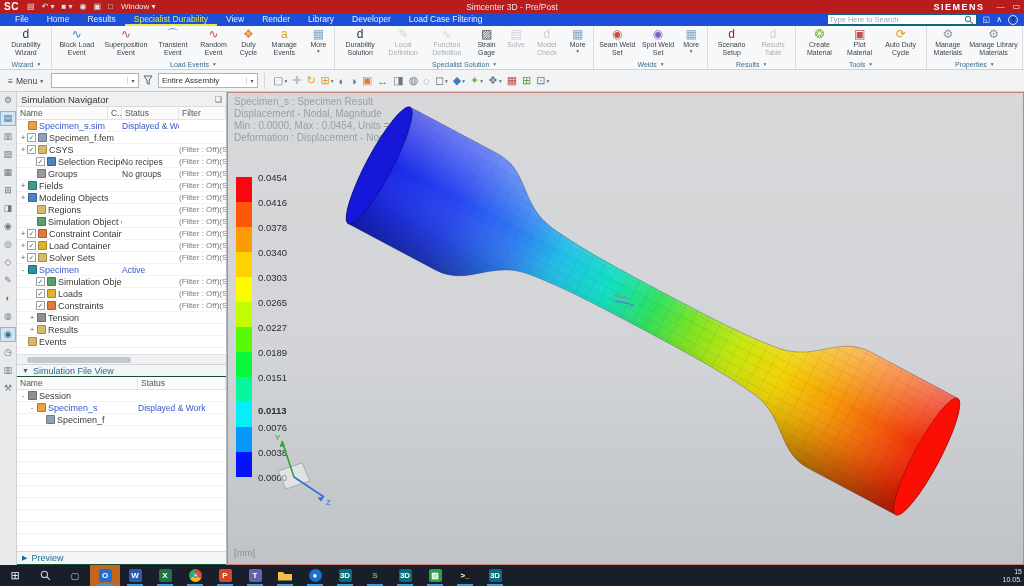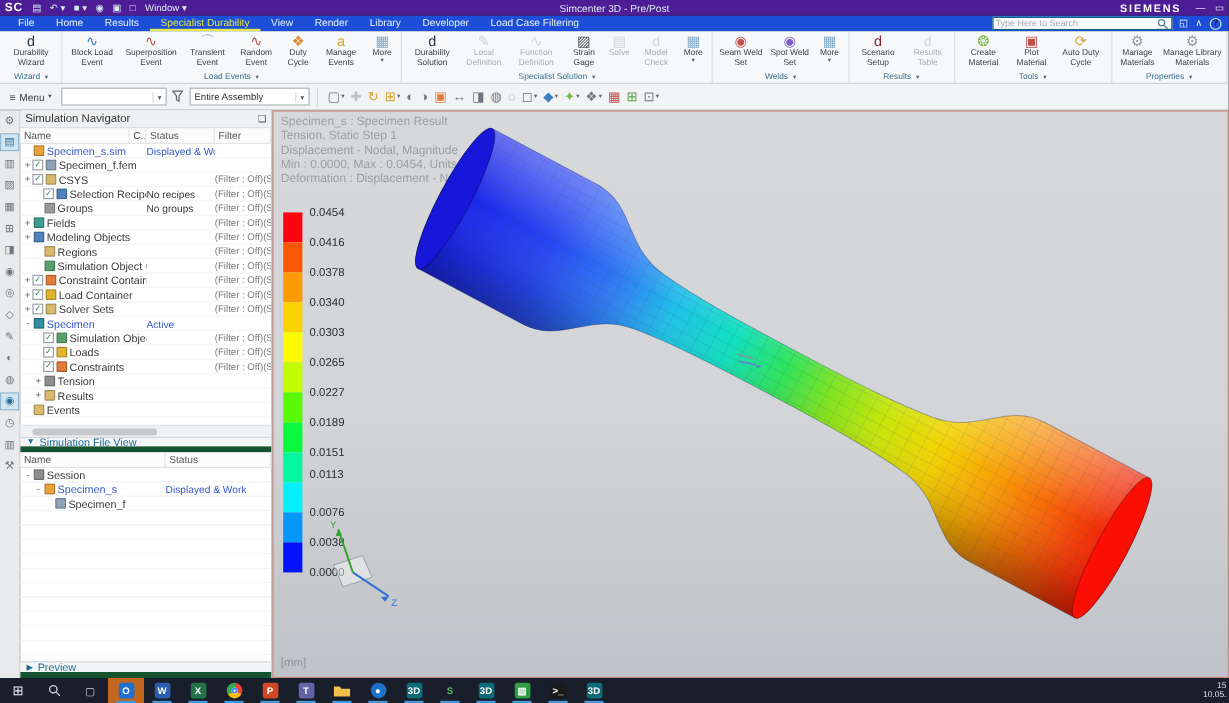--- a/index.html
+++ b/index.html
@@ -1,20 +1,20 @@
 <!DOCTYPE html>
 <html><head>
 <meta charset="utf-8">
 <style>
   *{box-sizing:border-box;margin:0;padding:0;font-family:"Liberation Sans",sans-serif;}
   html,body{width:1024px;height:586px;overflow:hidden;background:#181f2a;}
   .app{width:1024px;height:586px;display:flex;flex-direction:column;}
 
   
-  .titlebar{height:13px;background:#4c1d95;display:flex;align-items:center;color:#eaf4f8;position:relative;padding:0 4px;flex:0 0 13px;}
+  .titlebar{height:13px;background:#b91c1c;display:flex;align-items:center;color:#eaf4f8;position:relative;padding:0 4px;flex:0 0 13px;}
   .logo{font-weight:bold;font-size:10px;letter-spacing:.5px;margin-right:8px;color:#fff;}
   .qat{display:flex;align-items:center;gap:7px;font-size:8px;color:#d5e8ef;}
   .qat .qi{cursor:pointer;}
   .winmenu{font-size:8px;margin-left:8px;color:#e2eff4;}
   .apptitle{position:absolute;left:50%;transform:translateX(-50%);font-size:8.5px;color:#dcebf1;}
   .brand{margin-left:auto;font-weight:bold;font-size:9px;letter-spacing:1.5px;color:#fff;}
   .wctl{display:flex;gap:8px;margin-left:12px;font-size:8px;color:#e8f2f6;}
 
   
   .menubar{height:13px;background:#1d4ed8;display:flex;align-items:center;padding:0 6px;flex:0 0 13px;}
@@ -69,21 +69,21 @@
   .texp{width:8px;flex:0 0 8px;font-size:8px;color:#666;text-align:center;}
   .tck{width:9px;height:9px;flex:0 0 9px;border:1px solid #9aa0a6;background:#fff;font-size:7px;line-height:7px;color:#2a7f4f;text-align:center;margin-right:1px;}
   .ticon{width:9px;height:9px;flex:0 0 9px;border-radius:1px;margin:0 2px 0 1px;border:1px solid rgba(0,0,0,.25);}
   .tlab{flex:1;min-width:0;overflow:hidden;color:#3a3a3a;font-size:9px;}
   .hl .tlab,.hl .tst{color:#3758c8;}
   .tst{width:57px;flex:0 0 57px;overflow:hidden;color:#3a3a3a;font-size:8.5px;}
   .tfl{width:47px;flex:0 0 47px;overflow:hidden;color:#7a7a7a;font-size:8px;}
   .pfill{height:6px;}
   .hscroll{height:10px;background:#f0f1f2;border-top:1px solid #e2e4e7;display:flex;align-items:center;padding:0 10px;}
   .hthumb{height:6px;background:#c6c9cc;border-radius:3px;width:55%;}
-  .secthead{height:13px;display:flex;align-items:center;gap:4px;background:#f4f5f6;border-top:1px solid #d4d7da;border-bottom:5px solid #14532d;color:#1c6e95;padding:0 5px;font-size:9px;cursor:pointer;}
+  .secthead{height:13px;display:flex;align-items:center;gap:4px;background:#f4f5f6;border-top:1px solid #d4d7da;border-bottom:1px solid #14532d;color:#1c6e95;padding:0 5px;font-size:9px;cursor:pointer;}
   .secthead .arr{font-size:7px;}
   .fvrows{}
   .fvfill{flex:1;background:repeating-linear-gradient(to bottom,transparent 0 11px,#f2f3f4 11px 12px);}
   .preview{height:14px;flex:0 0 14px;}
 
   
   .gcol{flex:1;display:flex;flex-direction:column;min-width:0;background:#e7e9eb;}
   .tabstrip{height:14px;display:flex;align-items:flex-end;gap:2px;padding-left:2px;background:#e7e9eb;flex:0 0 14px;}
   .gtab{height:13px;display:flex;align-items:center;gap:3px;padding:0 7px;font-size:8px;color:#333;cursor:pointer;}
   .gtab .tabico{font-size:7px;color:#3e7fc1;}
@@ -624,21 +624,20 @@
         <span class="arr">▶</span>
         <span>Preview</span>
       </div>
     </div>
 
     <div class="gcol">
 
       <div class="viewport">
         <div class="vhead" id="vhead">
             <div>Specimen_s : Specimen Result</div>
-            <div>Tension, Static Step 1</div>
             <div>Displacement - Nodal, Magnitude</div>
             <div>Min : 0.0000, Max : 0.0454, Units = mm</div>
             <div>Deformation : Displacement - Nodal Magnitude</div>
           </div>
 
         <div class="cbar" id="cbar">
             <div class="cseg" style="background: rgb(251, 5, 17);"></div>
             <div class="cseg" style="background: rgb(253, 88, 8);"></div>
             <div class="cseg" style="background: rgb(252, 154, 3);"></div>
             <div class="cseg" style="background: rgb(253, 210, 1);"></div>
@@ -652,21 +651,21 @@
             <div class="cseg" style="background: rgb(5, 19, 252);"></div>
             <span class="cbl" style="top: -5px;">0.0454</span>
             <span class="cbl" style="top: 20px;">0.0416</span>
             <span class="cbl" style="top: 45px;">0.0378</span>
             <span class="cbl" style="top: 70px;">0.0340</span>
             <span class="cbl" style="top: 95px;">0.0303</span>
             <span class="cbl" style="top: 120px;">0.0265</span>
             <span class="cbl" style="top: 145px;">0.0227</span>
             <span class="cbl" style="top: 170px;">0.0189</span>
             <span class="cbl" style="top: 195px;">0.0151</span>
-            <span class="cbl" style="top: 213px;">0.0113</span>
+            <span class="cbl" style="top: 228px; font-weight: bold;">0.0113</span>
             <span class="cbl" style="top: 245px;">0.0076</span>
             <span class="cbl" style="top: 270px;">0.0038</span>
             <span class="cbl" style="top: 295px;">0.0000</span>
           </div>
 
         <svg class="model" width="797" height="447" viewBox="0 0 797 447">
           <defs>
             <linearGradient id="dispGrad" gradientUnits="userSpaceOnUse" x1="-310" y1="0" x2="310" y2="0">
               <stop offset="0" stop-color="#1822e8"></stop>
               <stop offset="0.14" stop-color="#2746f2"></stop>

